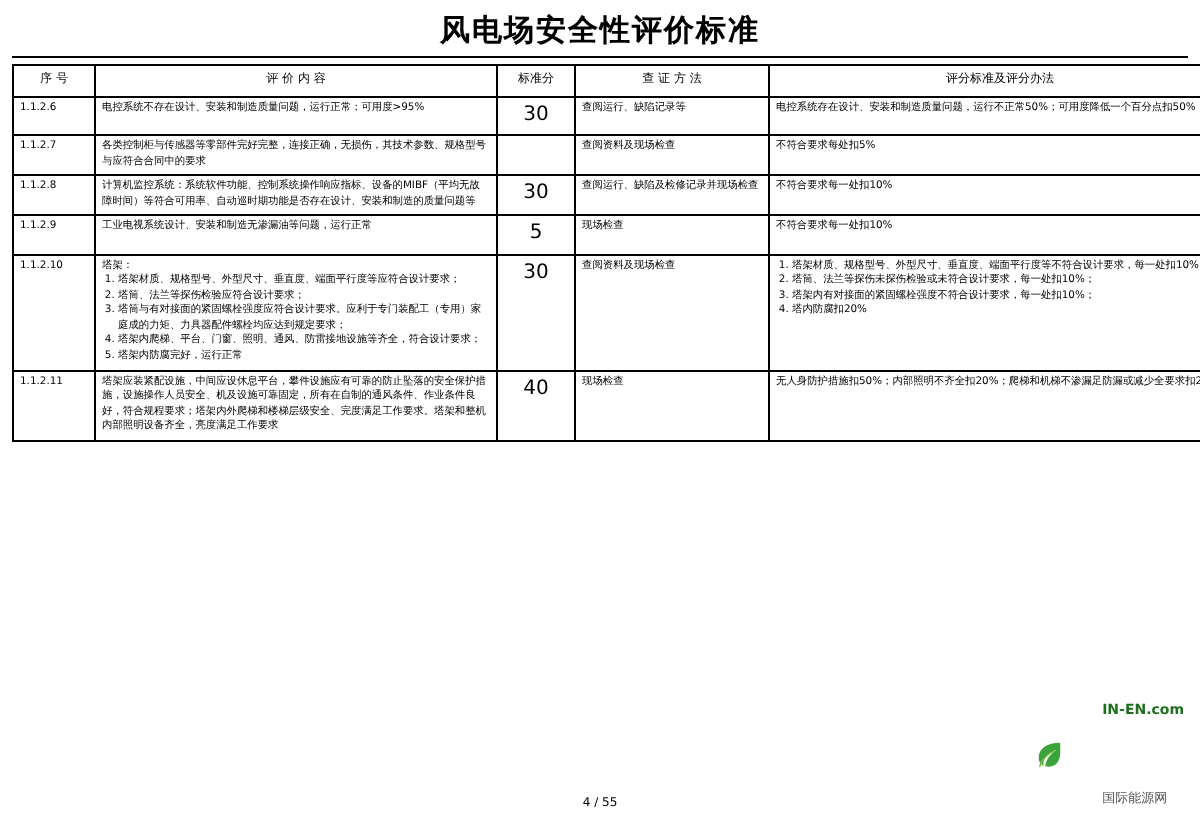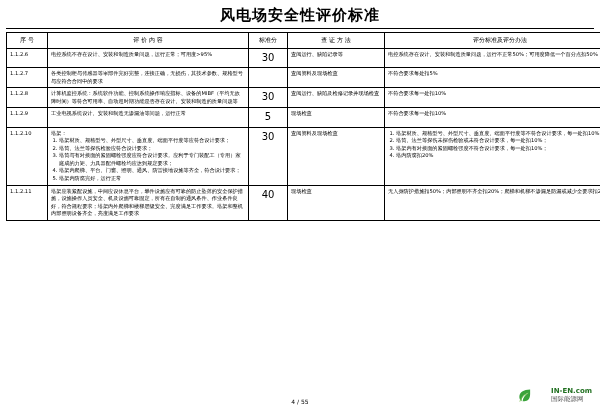--- a/index.html
+++ b/index.html
@@ -67,21 +67,21 @@
     display:flex;align-items:center;gap:19px;
   }
   .wm .leaf{
     width:15px;height:15px;
     display:block;
   }
   .wm .txt{
     font-size:7px;color:#2a7a2a;line-height:1.1;
   }
   .wm .txt b{color:#1f6f1f;}
-  .wm .cn{font-size:6.5px;color:#555;}
+  .wm .cn{font-size:6.5px;color:#555;margin-top:36px;}
 </style>
 </head>
 <body>
 
 <div class="page">
 
   <div class="doc-title">风电场安全性评价标准</div>
   <div class="title-rule"></div>
 
   <table class="main">

